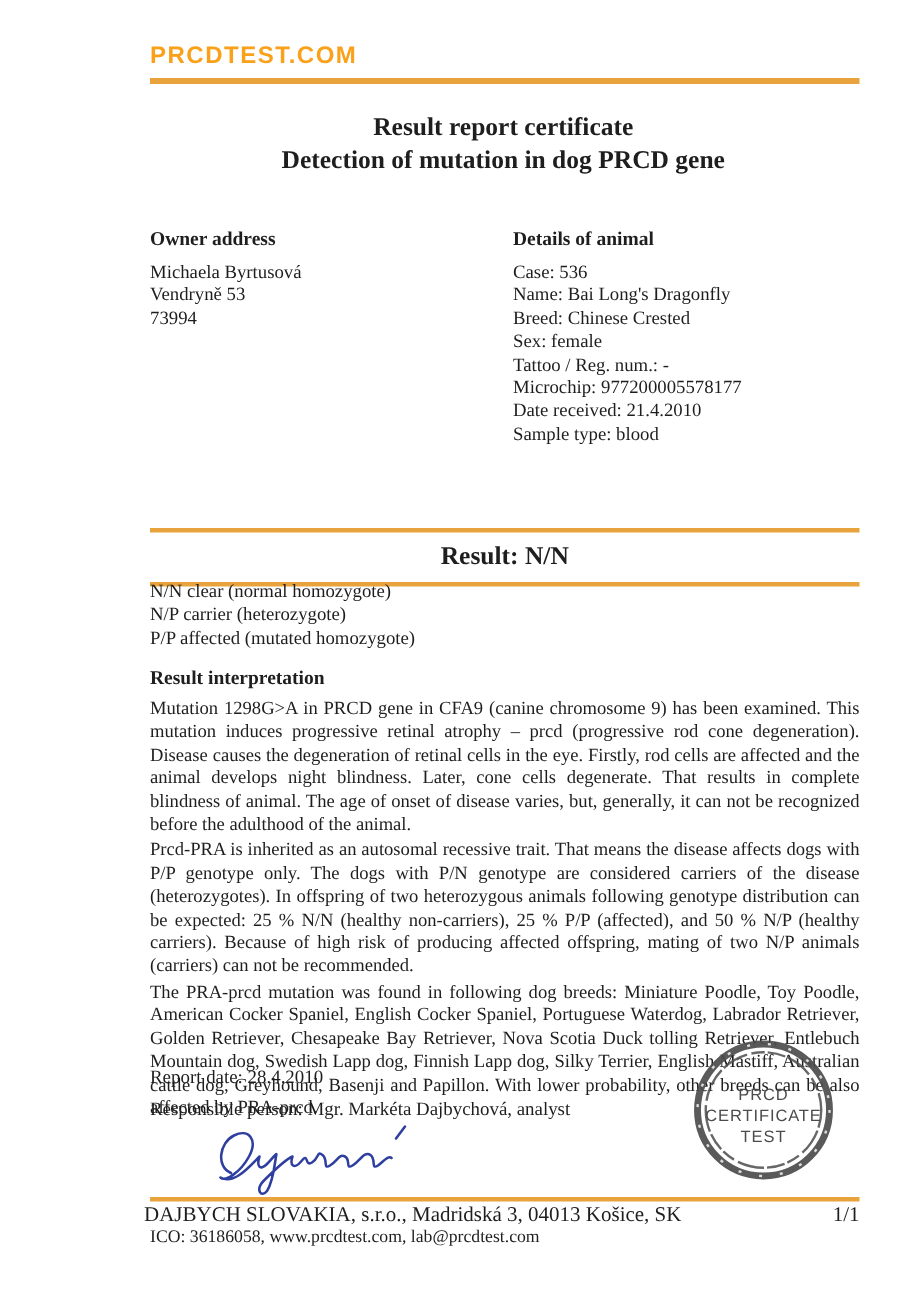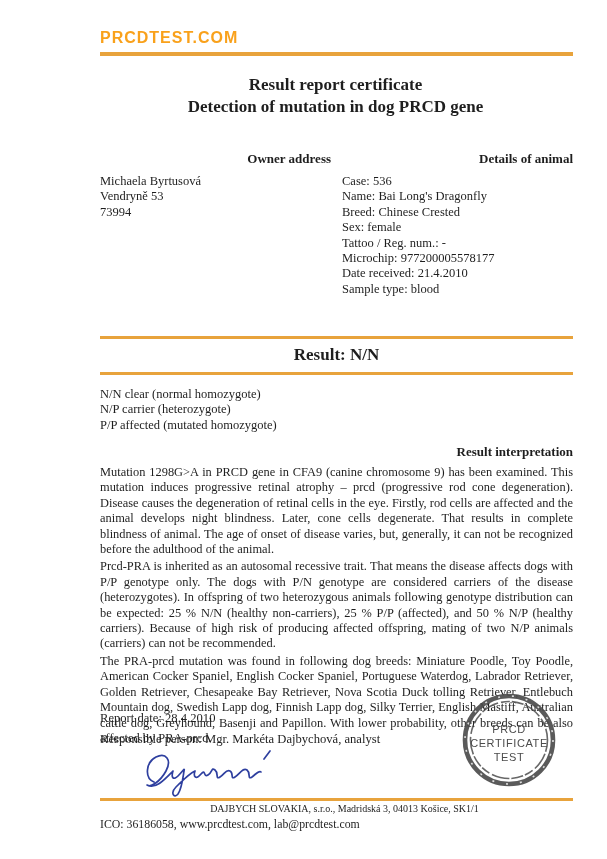--- a/index.html
+++ b/index.html
@@ -27,26 +27,26 @@
     left:0; right:0; top:74px;
     text-align:center; font-weight:bold;
     font-size:17px; line-height:22px;
   }
 
   
   .columns { left:68px; top:151px; width:473px; }
   .col { position:absolute; top:0; width:231px; }
   .col-left { left:0; }
   .col-right { left:242px; }
-  .section-heading { font-weight:bold; font-size:13px; margin:0 0 7px 0;text-align:right; }
+  .section-heading { font-weight:bold; font-size:13px; margin:0 0 7px 0; }
   .info-line { font-size:12.5px; line-height:15.4px; }
 
   
   .result-banner {
-    left:68px; width:473px; top:336px;
+    left:68px; width:473px; top:352px;
     border-top:3px solid var(--accent-orange,#e8a33c);
     border-bottom:3px solid var(--accent-orange,#e8a33c);
     text-align:center; font-weight:bold; font-size:17px;
     padding:6px 0 7px 0;
   }
 
   
   .result-codes { left:68px; top:387px; font-size:12.5px; line-height:15.4px; }
 
   
@@ -65,22 +65,22 @@
   .stamp { left:421px; top:692px; }
   .stamp text {
     font-family:"Liberation Sans", sans-serif;
     font-size:11px; letter-spacing:0.6px;
     fill:var(--stamp-gray,#4c4c4c);
   }
 
   
   .footer-rule { top:798px; }
   .footer-line1 {
-    left:84px; right:66px; top:803px;
-    font-size:10px; display:flex; justify-content:center;
+    left:64px; right:66px; top:803px;
+    font-size:14px; display:flex; justify-content:space-between;
   }
   .footer-line2 { left:68px; top:817px; font-size:11.8px; }
 </style>
 </head>
 <body>
 
 <div class="page">
 
   <div class="abs logo">PRCDTEST.COM</div>
   <div class="abs rule rule-top"></div>

